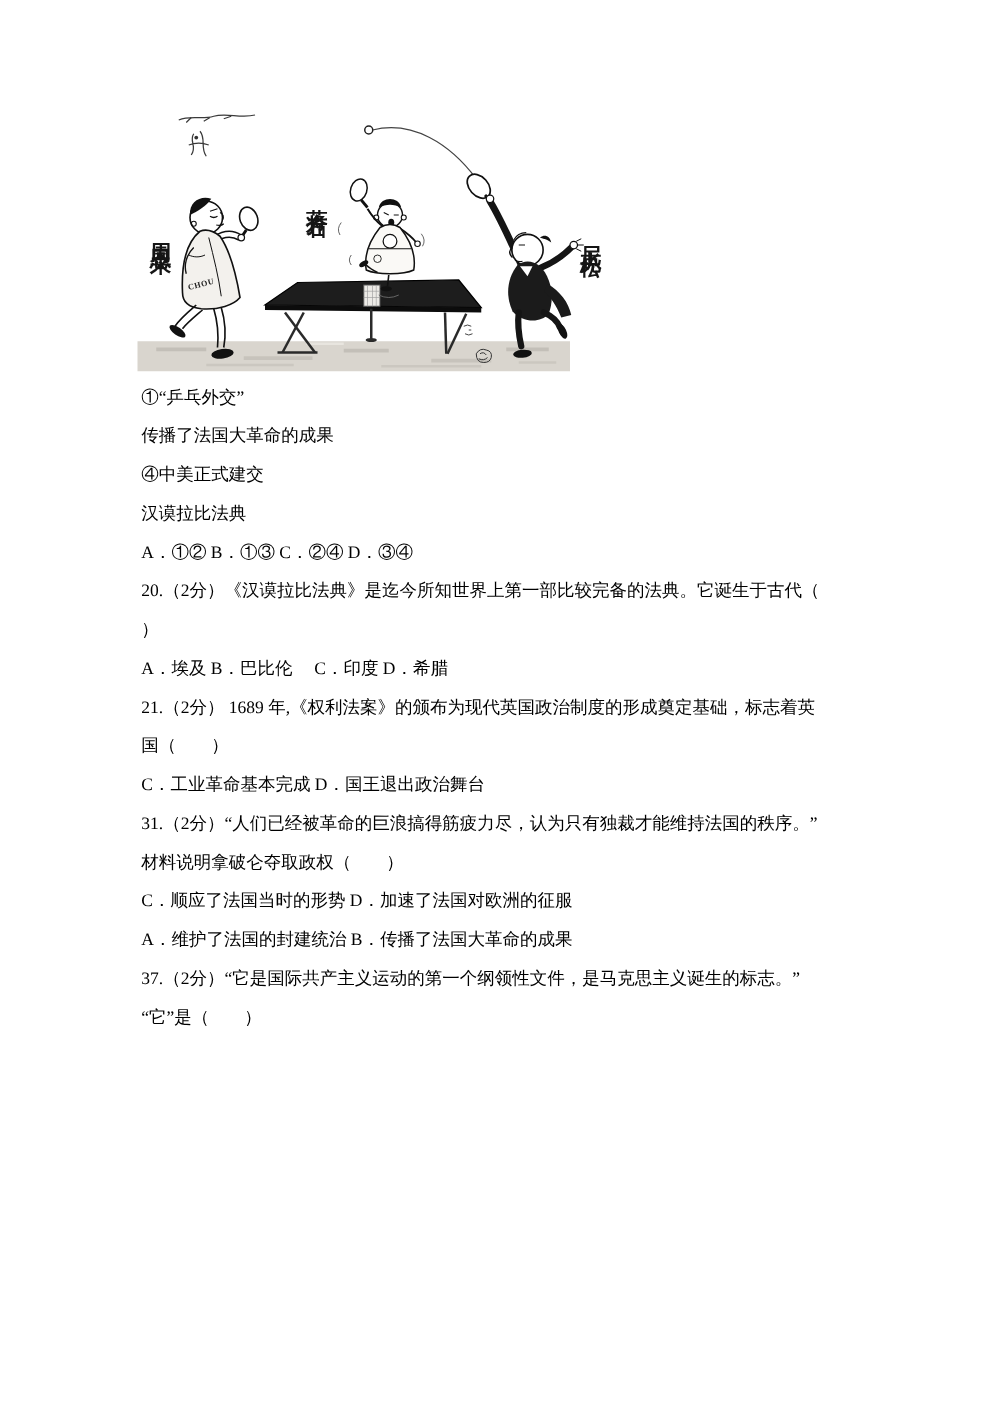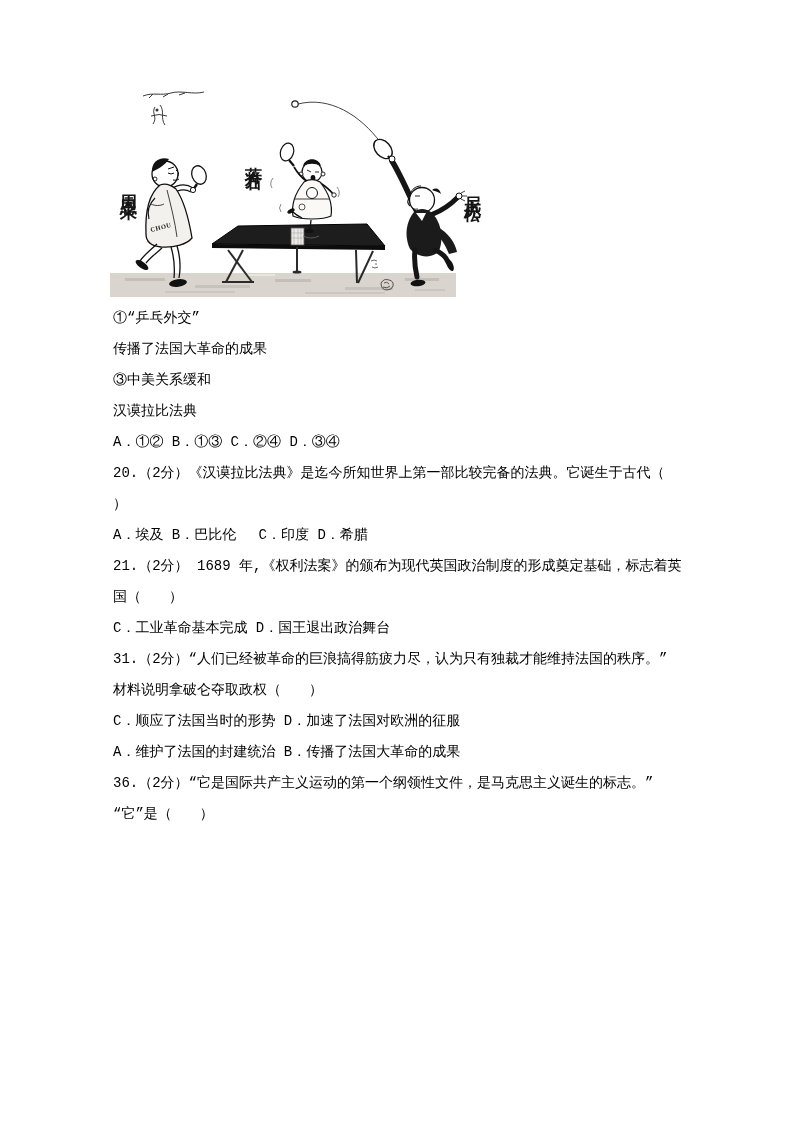--- a/index.html
+++ b/index.html
@@ -28,21 +28,21 @@
   .vlabel-zhou  { left:117px; top:181px; }
   .vlabel-jiang { left:242px; top:153px; }
   .vlabel-nixon { left:461px; top:183px; }
   .text-block {
     position:absolute;
     left:113px; top:303px;
     width:572px;
     font-size:14px;
     line-height:31px;
   }
-  .text-block p { margin:0; white-space:pre;font-family:Liberation Mono, monospace; }
+  .text-block p { margin:0; white-space:pre; }
 </style>
 </head>
 <body>
 
 <div class="page">
 
   <div class="cartoon">
     <svg viewBox="0 0 380 218">
 
       <g>
@@ -164,30 +164,30 @@
     </svg>
   </div>
 
   <div class="vlabel vlabel-zhou">周恩来</div>
   <div class="vlabel vlabel-jiang">蒋介石</div>
   <div class="vlabel vlabel-nixon">尼克松</div>
 
   <main class="text-block">
     <p>①“乒乓外交”</p>
     <p>传播了法国大革命的成果</p>
-    <p>③中美关系缓和</p>
+    <p>④中美正式建交</p>
     <p>汉谟拉比法典</p>
     <p>A．①② B．①③ C．②④ D．③④</p>
     <p>20.（2分）《汉谟拉比法典》是迄今所知世界上第一部比较完备的法典。它诞生于古代（</p>
     <p>）</p>
     <p>A．埃及 B．巴比伦　 C．印度 D．希腊</p>
     <p>21.（2分） 1689 年,《权利法案》的颁布为现代英国政治制度的形成奠定基础，标志着英</p>
     <p>国（　　）</p>
     <p>C．工业革命基本完成 D．国王退出政治舞台</p>
     <p>31.（2分）“人们已经被革命的巨浪搞得筋疲力尽，认为只有独裁才能维持法国的秩序。”</p>
     <p>材料说明拿破仑夺取政权（　　）</p>
     <p>C．顺应了法国当时的形势 D．加速了法国对欧洲的征服</p>
     <p>A．维护了法国的封建统治 B．传播了法国大革命的成果</p>
-    <p>36.（2分）“它是国际共产主义运动的第一个纲领性文件，是马克思主义诞生的标志。”</p>
+    <p>37.（2分）“它是国际共产主义运动的第一个纲领性文件，是马克思主义诞生的标志。”</p>
     <p>“它”是（　　）</p>
   </main>
 
 </div>
 
 </body></html>

